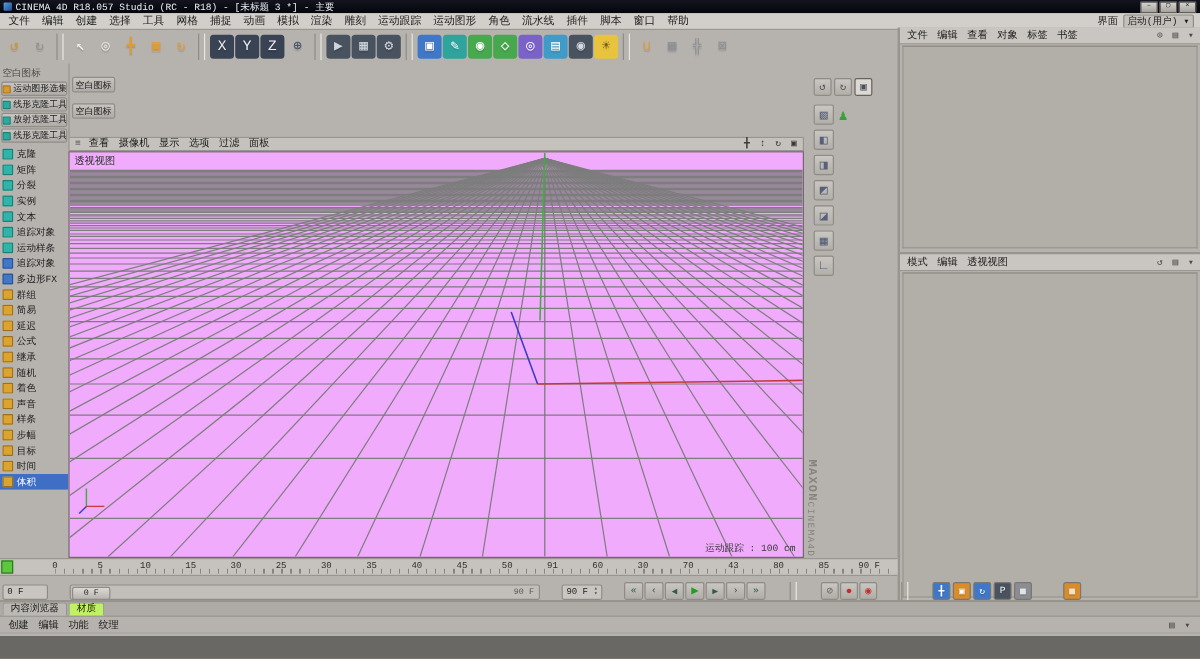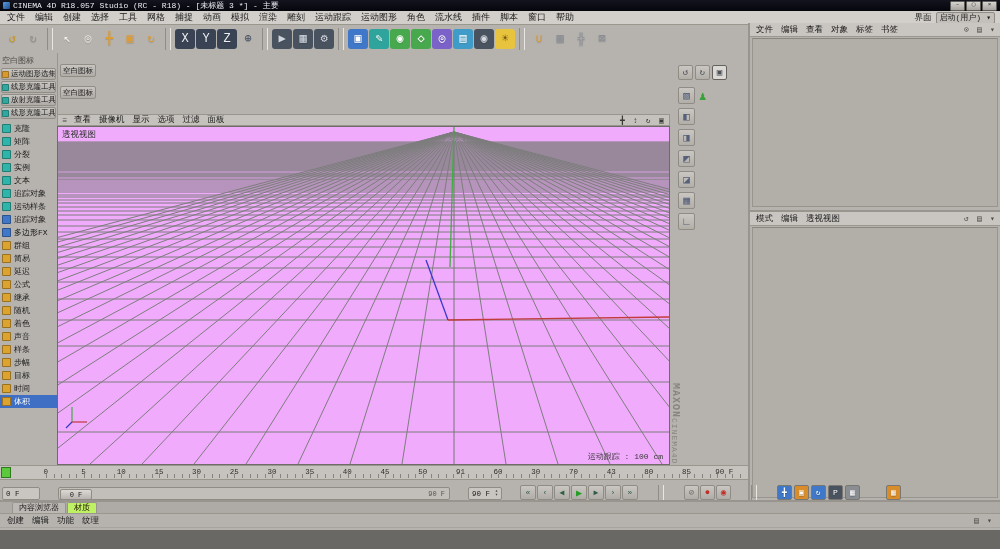--- a/index.html
+++ b/index.html
@@ -93,21 +93,21 @@
   .pbtn{width:16px;height:15px;background:linear-gradient(#cac7c2,#b0ada8);border:1px solid #8f8c86;border-radius:2px;
         display:flex;align-items:center;justify-content:center;font-size:8px;color:#2f5e44;flex:none;box-sizing:border-box;}
   .pbtn.play{color:#1f9e1f;font-size:10px;}
   .rbtn{width:15px;height:15px;background:linear-gradient(#cac7c2,#b0ada8);border:1px solid #8f8c86;border-radius:2px;
         display:flex;align-items:center;justify-content:center;font-size:9px;flex:none;box-sizing:border-box;}
   .kbtn{width:15px;height:15px;border:1px solid #7a7772;border-radius:2px;display:flex;align-items:center;justify-content:center;
         font-size:8px;color:#ffffff;flex:none;box-sizing:border-box;text-shadow:0 1px 1px rgba(0,0,0,.3);}
   .psep{width:4px;height:15px;border-left:1px solid #8f8c86;border-right:1px solid #e8e6e2;margin:0 2px;flex:none;}
   
   #bottom{position:absolute;left:0;top:500px;width:1000px;height:49px;background:#b6b3ae;border-top:2px solid #98958f;box-sizing:border-box;}
-  .btabs{display:flex;gap:1px;height:11px;align-items:flex-end;padding-left:12px;background:#aeaba6;border-bottom:1px solid #9a978f;}
+  .btabs{display:flex;gap:1px;height:11px;align-items:flex-end;padding-left:2px;background:#aeaba6;border-bottom:1px solid #9a978f;}
   .btab{padding:0 6px;font-size:8px;height:10px;line-height:10px;background:#bcb9b4;border:1px solid #98958f;border-bottom:none;
         border-radius:2px 2px 0 0;white-space:nowrap;}
   .btab.active{background:#bef264;color:#211304;}
   .bmenu{height:13px;display:flex;align-items:center;padding:0 3px;font-size:8.5px;border-bottom:1px solid #a8a5a0;}
   .bmenu-icons{margin-left:auto;display:flex;gap:2px;padding-right:2px;}
 </style>
 </head>
 <body>
 
 <div id="app">

